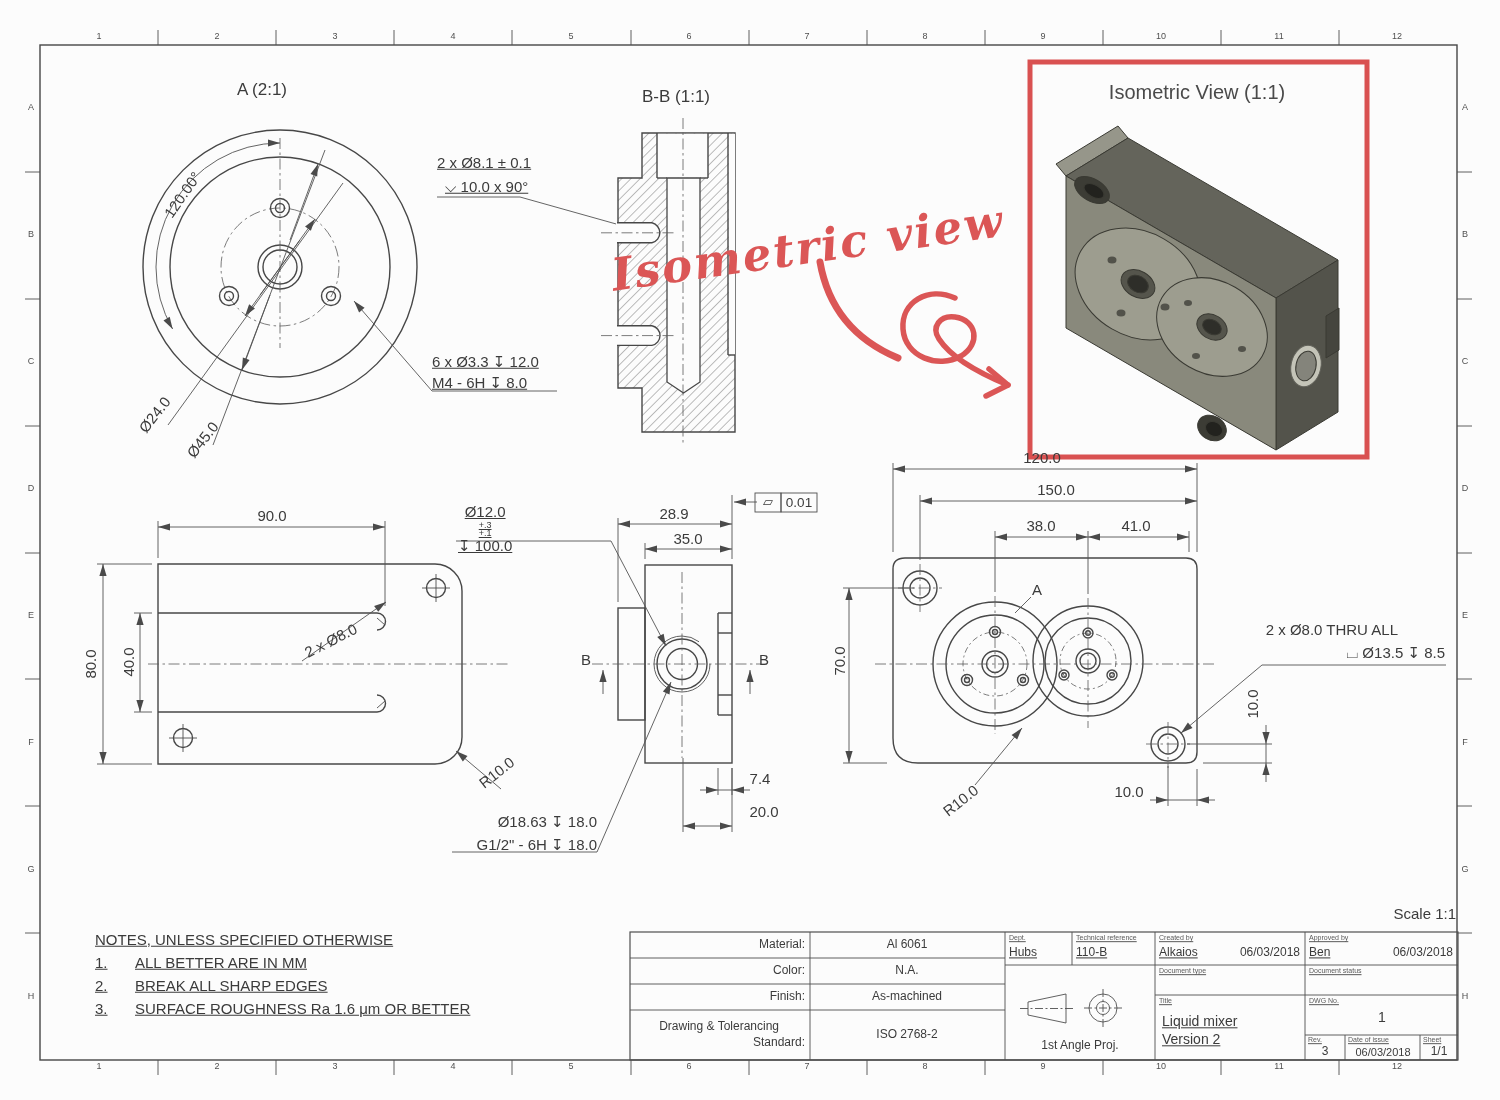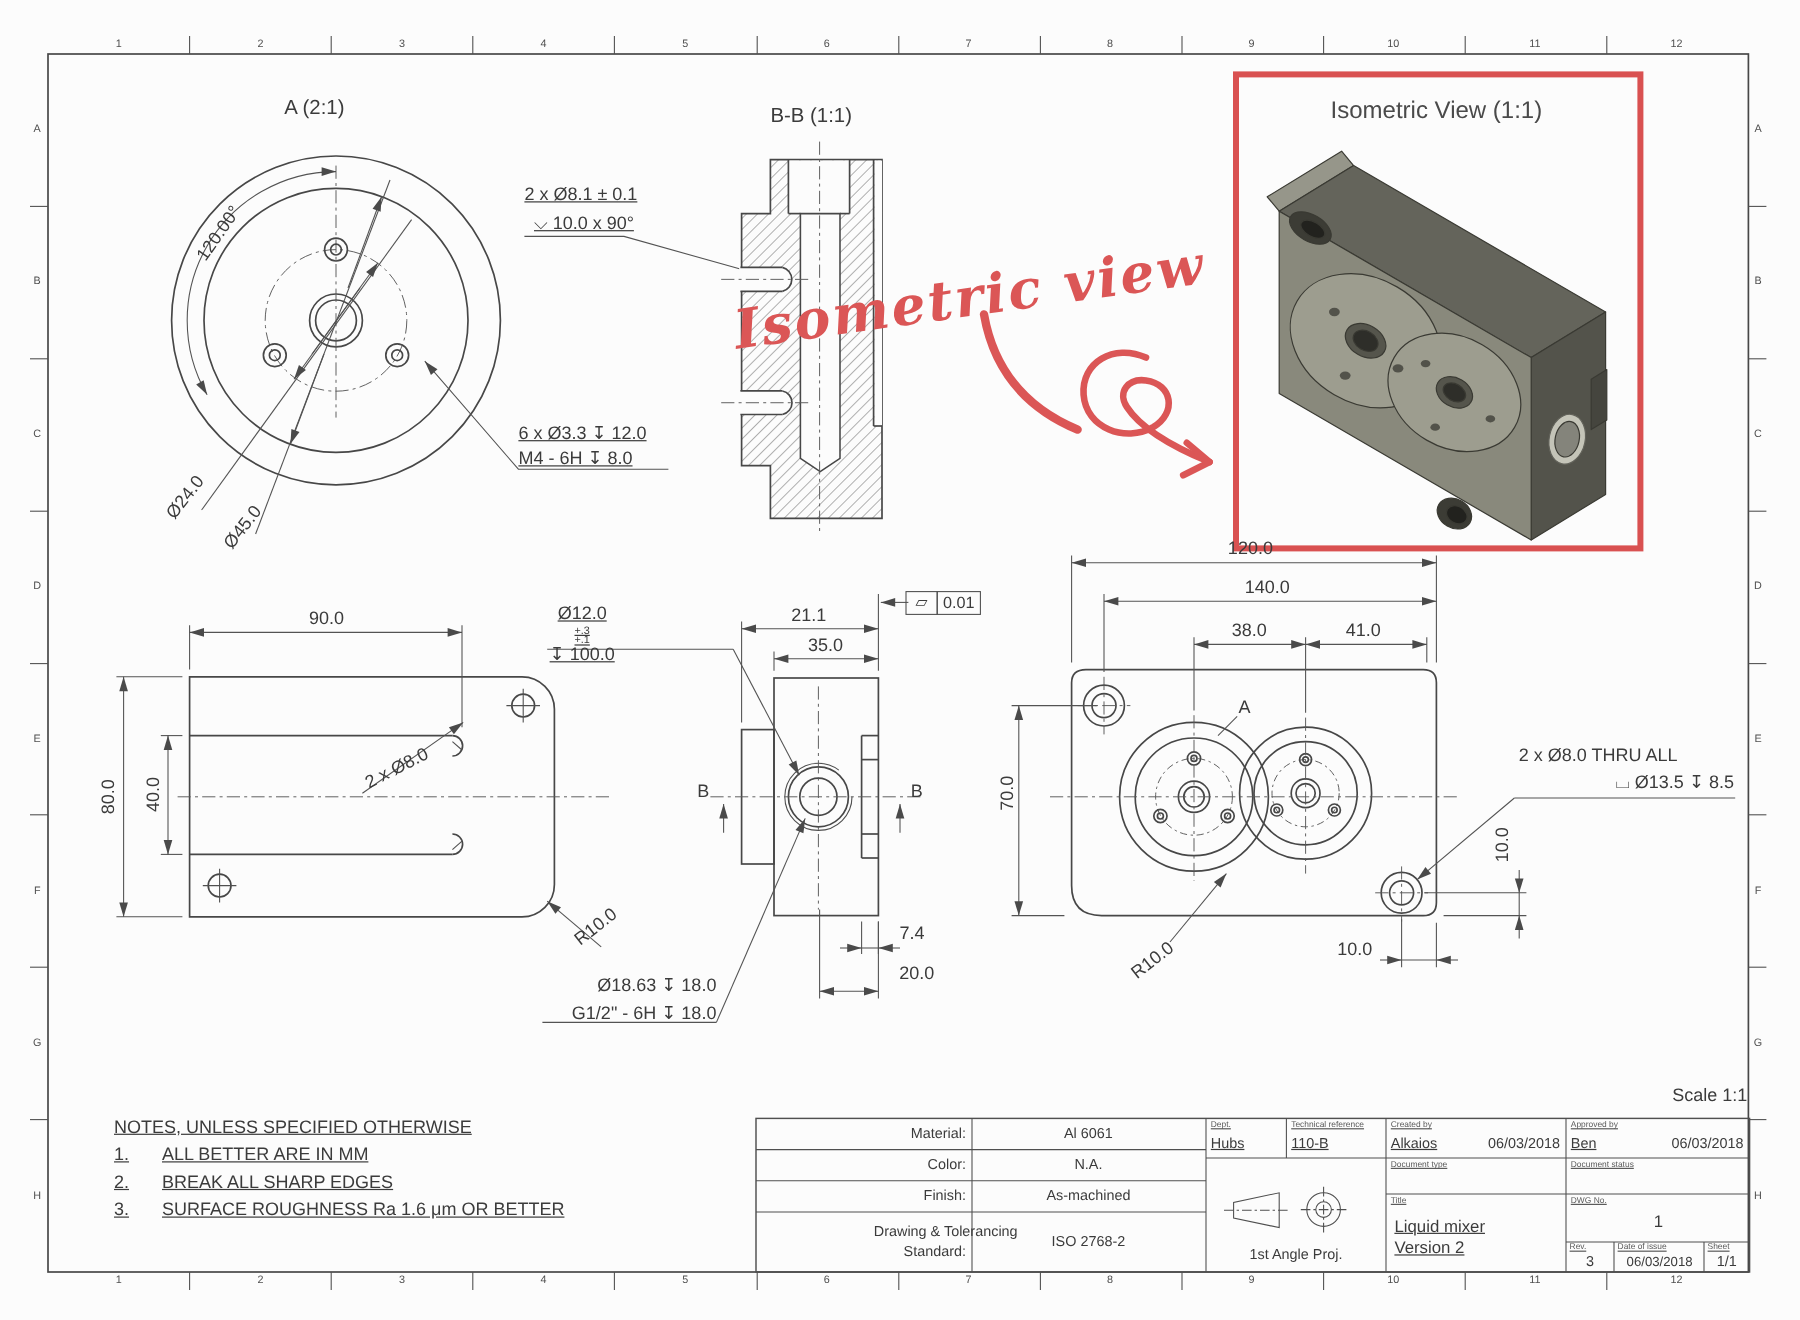--- a/index.html
+++ b/index.html
@@ -418,33 +418,33 @@
   <span class="t rD" style="left:497px;top:773px">R10.0</span>
   <span class="tl cw" style="left:458px;top:529px">
       <span>Ø12.0</span>
       <span class="stack">
         <span>+.3</span>
         <span>+.1</span>
       </span>
       <span>↧ 100.0</span>
     </span>
 
-  <span class="t" style="left:674px;top:514px">21.1</span>
+  <span class="t" style="left:674px;top:514px">28.9</span>
   <span class="t" style="left:688px;top:539px">35.0</span>
   <span class="t" style="left:768px;top:502px;font-size:13px">▱</span>
   <span class="t" style="left:799px;top:503px;font-size:13.5px">0.01</span>
   <span class="t" style="left:586px;top:660px">B</span>
   <span class="t" style="left:764px;top:660px">B</span>
   <span class="t" style="left:760px;top:779px">7.4</span>
   <span class="t" style="left:764px;top:812px">20.0</span>
   <span class="tr" style="left:597px;top:822px">Ø18.63 ↧ 18.0</span>
   <span class="tr" style="left:597px;top:845px">G1/2" - 6H ↧ 18.0</span>
 
   <span class="t" style="left:1042px;top:458px">120.0</span>
-  <span class="t" style="left:1056px;top:490px">140.0</span>
+  <span class="t" style="left:1056px;top:490px">150.0</span>
   <span class="t" style="left:1041px;top:526px">38.0</span>
   <span class="t" style="left:1136px;top:526px">41.0</span>
   <span class="t rt90" style="left:840px;top:661px">70.0</span>
   <span class="t" style="left:1037px;top:590px">A</span>
   <span class="tr" style="left:1398px;top:630px">2 x Ø8.0 THRU ALL</span>
   <span class="tr" style="left:1445px;top:653px">⌴ Ø13.5 ↧ 8.5</span>
   <span class="t rt90" style="left:1253px;top:704px">10.0</span>
   <span class="t" style="left:1129px;top:792px">10.0</span>
   <span class="t rD" style="left:961px;top:801px">R10.0</span>
 
@@ -460,21 +460,21 @@
 
   <span class="tr" style="left:1456px;top:914px">Scale 1:1</span>
 
   <div>
     <span class="tr tb" style="left:805px;top:945px">Material:</span>
     <span class="t tb" style="left:907px;top:945px">Al 6061</span>
     <span class="tr tb" style="left:805px;top:971px">Color:</span>
     <span class="t tb" style="left:907px;top:971px">N.A.</span>
     <span class="tr tb" style="left:805px;top:997px">Finish:</span>
     <span class="t tb" style="left:907px;top:997px">As-machined</span>
-    <span class="tr tb" style="left:848px;top:1027px">Drawing &amp; Tolerancing</span>
+    <span class="tr tb" style="left:779px;top:1027px">Drawing &amp; Tolerancing</span>
     <span class="tr tb" style="left:805px;top:1043px">Standard:</span>
     <span class="t tb" style="left:907px;top:1035px">ISO 2768-2</span>
     <span class="tl tiny" style="left:1009px;top:938px">Dept.</span>
     <span class="tl tb" style="left:1009px;top:953px">Hubs</span>
     <span class="tl tiny" style="left:1076px;top:938px">Technical reference</span>
     <span class="tl tb" style="left:1076px;top:953px">110-B</span>
     <span class="tl tiny" style="left:1159px;top:938px">Created by</span>
     <span class="tl tb" style="left:1159px;top:953px">Alkaios</span>
     <span class="tr tb" style="left:1300px;top:953px">06/03/2018</span>
     <span class="tl tiny" style="left:1309px;top:938px">Approved by</span>

